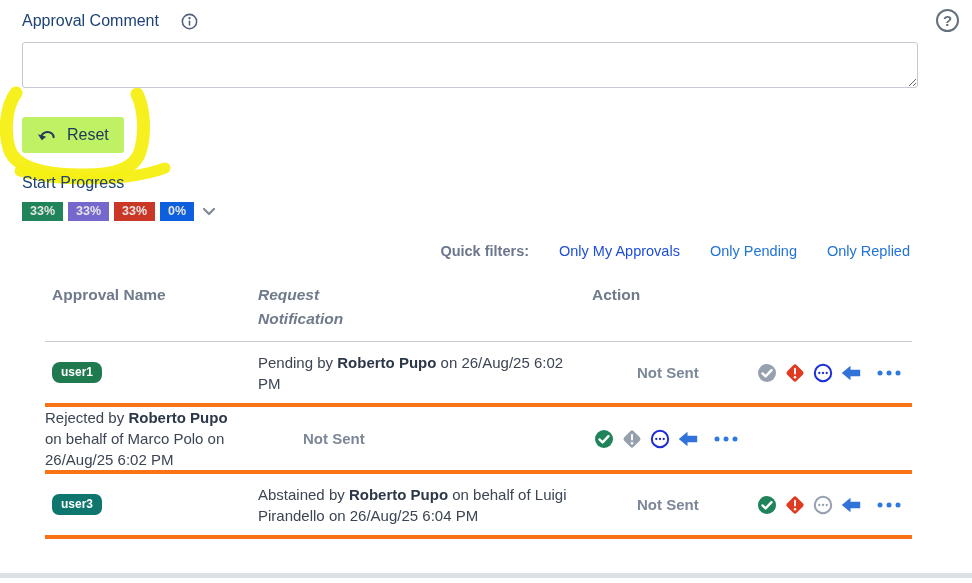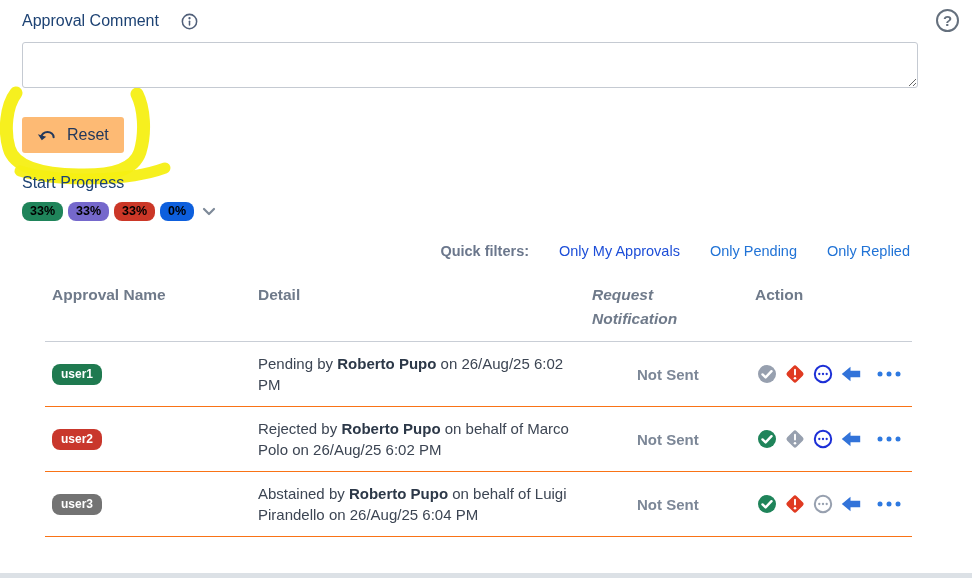--- a/index.html
+++ b/index.html
@@ -20,44 +20,44 @@
   
   .comment-box { position: absolute; left: 22px; top: 42px; width: 896px; height: 46px;
     border: 1px solid #c5cad2; border-radius: 3px; resize: both; font-family: "Liberation Sans", sans-serif;
     font-size: 14px; padding: 6px 8px; color: #333; outline: none; z-index: 2; background: #fff; }
 
   
   .annotation-svg { position: absolute; left: 0; top: 86px; width: 180px; height: 104px; z-index: 1; pointer-events: none; }
 
   
   .reset-button { position: absolute; left: 22px; top: 117px; height: 36px; padding: 0 15px;
-    display: flex; align-items: center; gap: 9px; background: #fdba74; border: none; border-radius: 3px;
+    display: flex; align-items: center; gap: 9px; background: #bef264; border: none; border-radius: 3px;
     font-family: "Liberation Sans", sans-serif; font-size: 16px; color: #22385c; cursor: pointer; z-index: 2; }
   .reset-icon { width: 21px; height: 15px; color: #22385c; }
 
   
   .start-progress { position: absolute; left: 22px; top: 174px; font-size: 16px; color: #1d4273; z-index: 2; }
   .badges-row { position: absolute; left: 22px; top: 202px; display: flex; align-items: center; gap: 5px; z-index: 2; }
-  .progress-badge { color: #000000; font-size: 12.5px; font-weight: bold; padding: 2px 8px 3px 8px; border-radius: 8px; }
+  .progress-badge { color: #e5e5e5; font-size: 12.5px; font-weight: bold; padding: 2px 8px 3px 8px; border-radius: 0; }
   .chevron-icon { width: 14px; height: 9px; margin-left: 3px; cursor: pointer; }
 
   
   .quick-filters { position: absolute; top: 243px; right: 62px; display: flex; align-items: flex-start; gap: 30px;
     font-size: 14.5px; z-index: 2; }
   .qf-label { color: #6b778c; font-weight: bold; }
   .qf-link { text-decoration: none; cursor: pointer; }
 
   
   .approvals-table { position: absolute; left: 45px; top: 283px; width: 867px; z-index: 2; }
   .t-head, .t-row { display: grid; grid-template-columns: 213px 334px 163px 157px; align-items: center; }
   .t-head { align-items: start; border-bottom: 1px solid #c9ced6; padding-bottom: 4px; min-height: 59px; }
   .th { font-size: 15.5px; font-weight: bold; color: #6f7a8a; line-height: 1.55; }
   .th-name { padding-left: 7px; }
   .th-notification { max-width: 110px; font-style: italic; }
-  .t-row { min-height: 65px; border-bottom: 1px solid #f97316; }
+  .t-row { min-height: 65px; border-bottom: 4px solid #f97316; }
 
   .cell-name { padding-left: 7px; }
   .user-badge { display: inline-block; color: #fff; font-size: 12px; font-weight: bold;
     padding: 3px 9px 4px 9px; border-radius: 8px; cursor: pointer; }
 
   .cell-detail { font-size: 15px; line-height: 21px; color: #3c4553; padding-right: 16px; }
   .cell-detail b { color: #2c3848; }
 
   .cell-notification { padding-left: 45px; font-size: 15px; font-weight: 600; color: #7c8797; }
 
@@ -114,21 +114,20 @@
     <span class="qf-label">Quick filters:</span>
     <a class="qf-link" style="color: #1d4ed8;">Only My Approvals</a>
     <a class="qf-link" style="color: rgb(33, 115, 214);">Only Pending</a>
     <a class="qf-link" style="color: rgb(33, 115, 214);">Only Replied</a>
   </div>
 
   <div class="approvals-table">
 
     <div class="t-head">
       <div class="th th-name">Approval Name</div>
-      <div class="th">Detail</div>
       <div class="th th-notification">Request Notification</div>
       <div class="th">Action</div>
     </div>
 
     <div class="t-row">
       <div class="cell-name">
         <span class="user-badge" style="background-color: rgb(31, 122, 80);">user1</span>
       </div>
       <div class="cell-detail">
         <span>Pending by </span><b>Roberto Pupo</b><span> on 26/Aug/25 6:02 PM</span>
@@ -155,23 +154,20 @@
         </svg>
         <svg class="more-icon" viewBox="0 0 24 6" style="color: rgb(46, 121, 224);">
           <circle cx="3" cy="3" r="2.5" fill="currentColor"></circle>
           <circle cx="12" cy="3" r="2.5" fill="currentColor"></circle>
           <circle cx="21" cy="3" r="2.5" fill="currentColor"></circle>
         </svg>
       </div>
     </div>
 
     <div class="t-row">
-      <div class="cell-name">
-        <span class="user-badge" style="background-color: rgb(201, 55, 44);">user2</span>
-      </div>
       <div class="cell-detail">
         <span>Rejected by </span><b>Roberto Pupo</b><span> on behalf of Marco Polo on 26/Aug/25 6:02 PM</span>
       </div>
       <div class="cell-notification">Not Sent</div>
       <div class="cell-action">
         <svg class="action-icon" viewBox="0 0 20 20" style="color: rgb(31, 132, 90);">
           <circle cx="10" cy="10" r="9" fill="currentColor"></circle>
           <path d="M5.5,10.4 L8.6,13.4 L14.5,7.2" fill="none" stroke="#fff" stroke-width="2.4" stroke-linecap="round" stroke-linejoin="round"></path>
         </svg>
         <svg class="action-icon" viewBox="0 0 20 20" style="color: rgb(151, 160, 175);">
@@ -191,21 +187,21 @@
         <svg class="more-icon" viewBox="0 0 24 6" style="color: rgb(46, 121, 224);">
           <circle cx="3" cy="3" r="2.5" fill="currentColor"></circle>
           <circle cx="12" cy="3" r="2.5" fill="currentColor"></circle>
           <circle cx="21" cy="3" r="2.5" fill="currentColor"></circle>
         </svg>
       </div>
     </div>
 
     <div class="t-row">
       <div class="cell-name">
-        <span class="user-badge" style="background-color: #737373;">user3</span>
+        <span class="user-badge" style="background-color: #0f766e; border-radius: 7px;">user3</span>
       </div>
       <div class="cell-detail">
         <span>Abstained by </span><b>Roberto Pupo</b><span> on behalf of Luigi Pirandello on 26/Aug/25 6:04 PM</span>
       </div>
       <div class="cell-notification">Not Sent</div>
       <div class="cell-action">
         <svg class="action-icon" viewBox="0 0 20 20" style="color: rgb(31, 132, 90);">
           <circle cx="10" cy="10" r="9" fill="currentColor"></circle>
           <path d="M5.5,10.4 L8.6,13.4 L14.5,7.2" fill="none" stroke="#fff" stroke-width="2.4" stroke-linecap="round" stroke-linejoin="round"></path>
         </svg>

